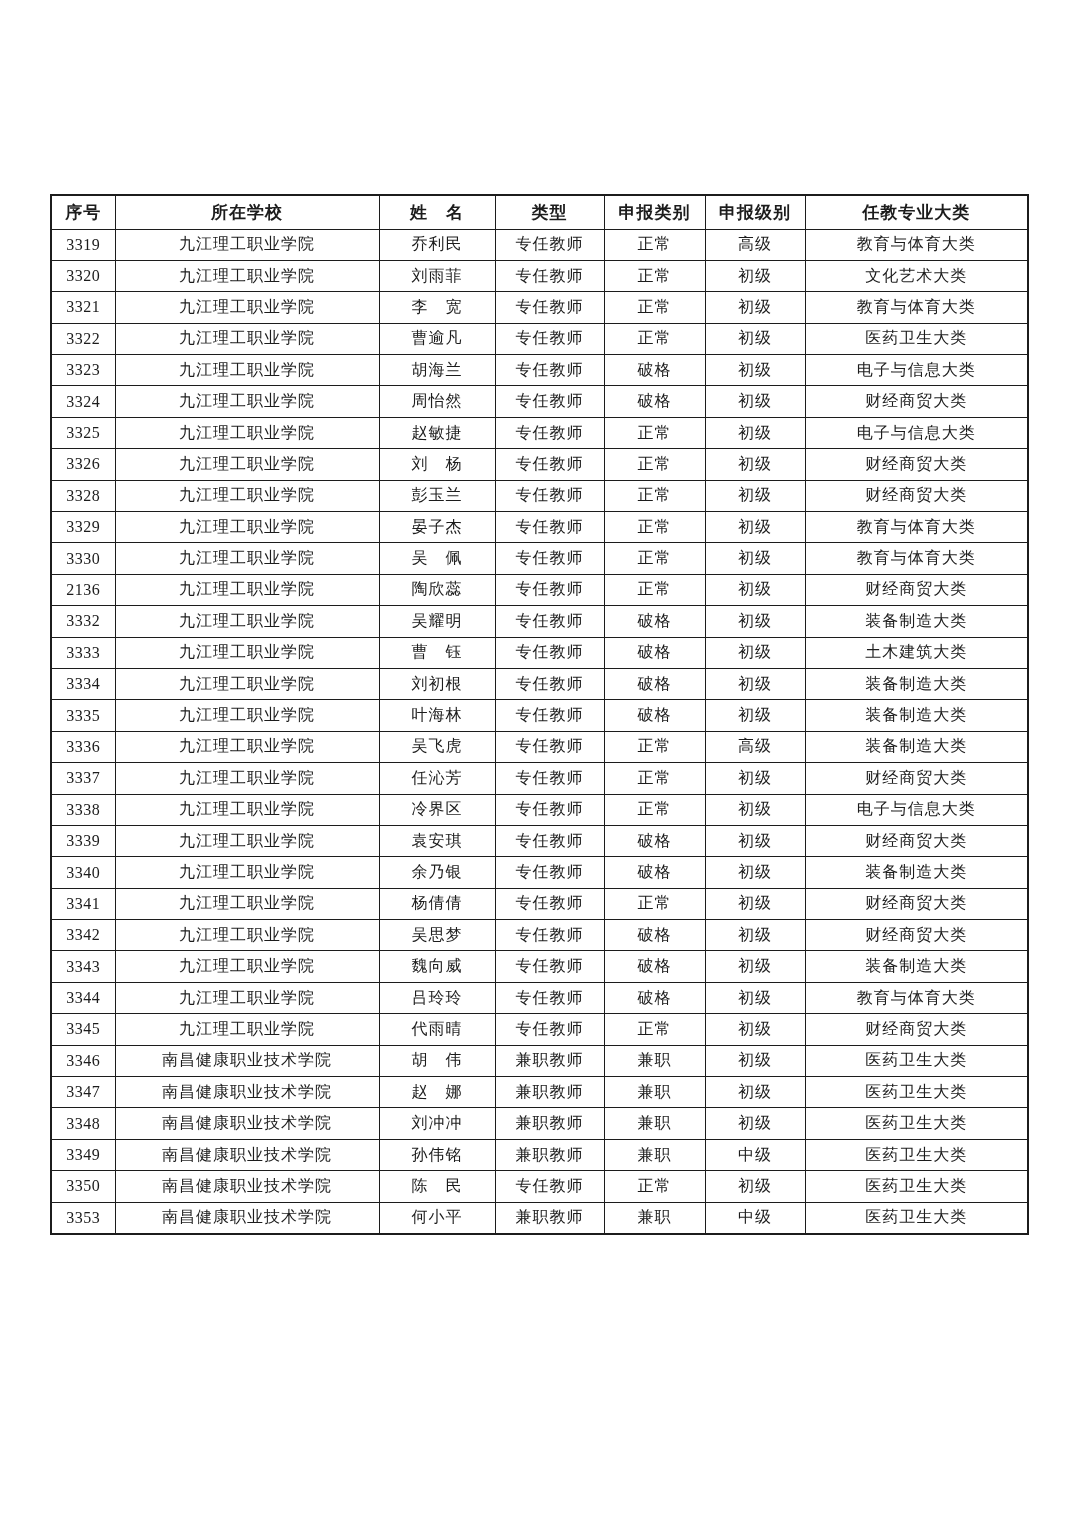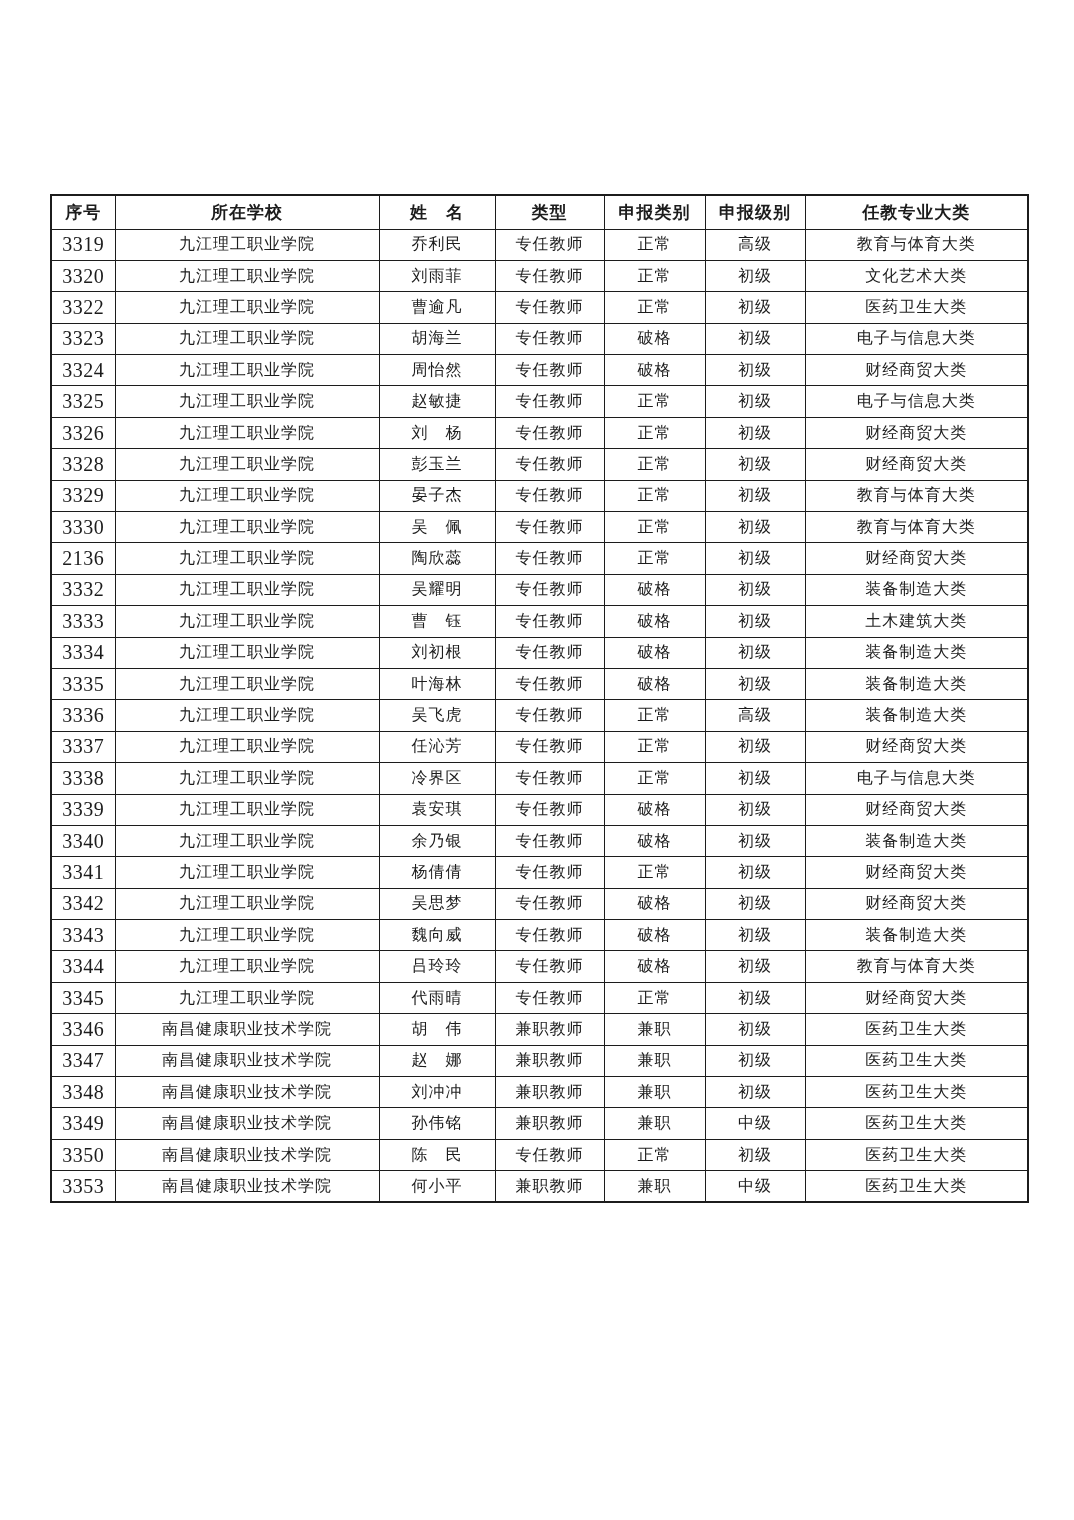--- a/index.html
+++ b/index.html
@@ -46,21 +46,21 @@
   table.roster tbody tr {
     height: 31.4px;
   }
   table.roster tbody td {
     font-size: 16px;
     font-weight: normal;
     letter-spacing: 1px;
   }
   table.roster tbody td.col0 {
     letter-spacing: 0.5px;
-    font-size: 20px;
+    font-size: 16px;
   }
   .pagenum {
     position: absolute;
     top: 1343px;
     left: 0;
     width: 918px;
     text-align: right;
     font-size: 22px;
     letter-spacing: 4px;
     color: #8b5cf6;
@@ -105,20 +105,29 @@
         <tr>
           <td class="col0">3320</td>
           <td class="col1">九江理工职业学院</td>
           <td class="col2">刘雨菲</td>
           <td class="col3">专任教师</td>
           <td class="col4">正常</td>
           <td class="col5">初级</td>
           <td class="col6">文化艺术大类</td>
         </tr>
         <tr>
+          <td class="col0">3321</td>
+          <td class="col1">九江理工职业学院</td>
+          <td class="col2">李　宽</td>
+          <td class="col3">专任教师</td>
+          <td class="col4">正常</td>
+          <td class="col5">初级</td>
+          <td class="col6">教育与体育大类</td>
+        </tr>
+        <tr>
           <td class="col0">3322</td>
           <td class="col1">九江理工职业学院</td>
           <td class="col2">曹逾凡</td>
           <td class="col3">专任教师</td>
           <td class="col4">正常</td>
           <td class="col5">初级</td>
           <td class="col6">医药卫生大类</td>
         </tr>
         <tr>
           <td class="col0">3323</td>

